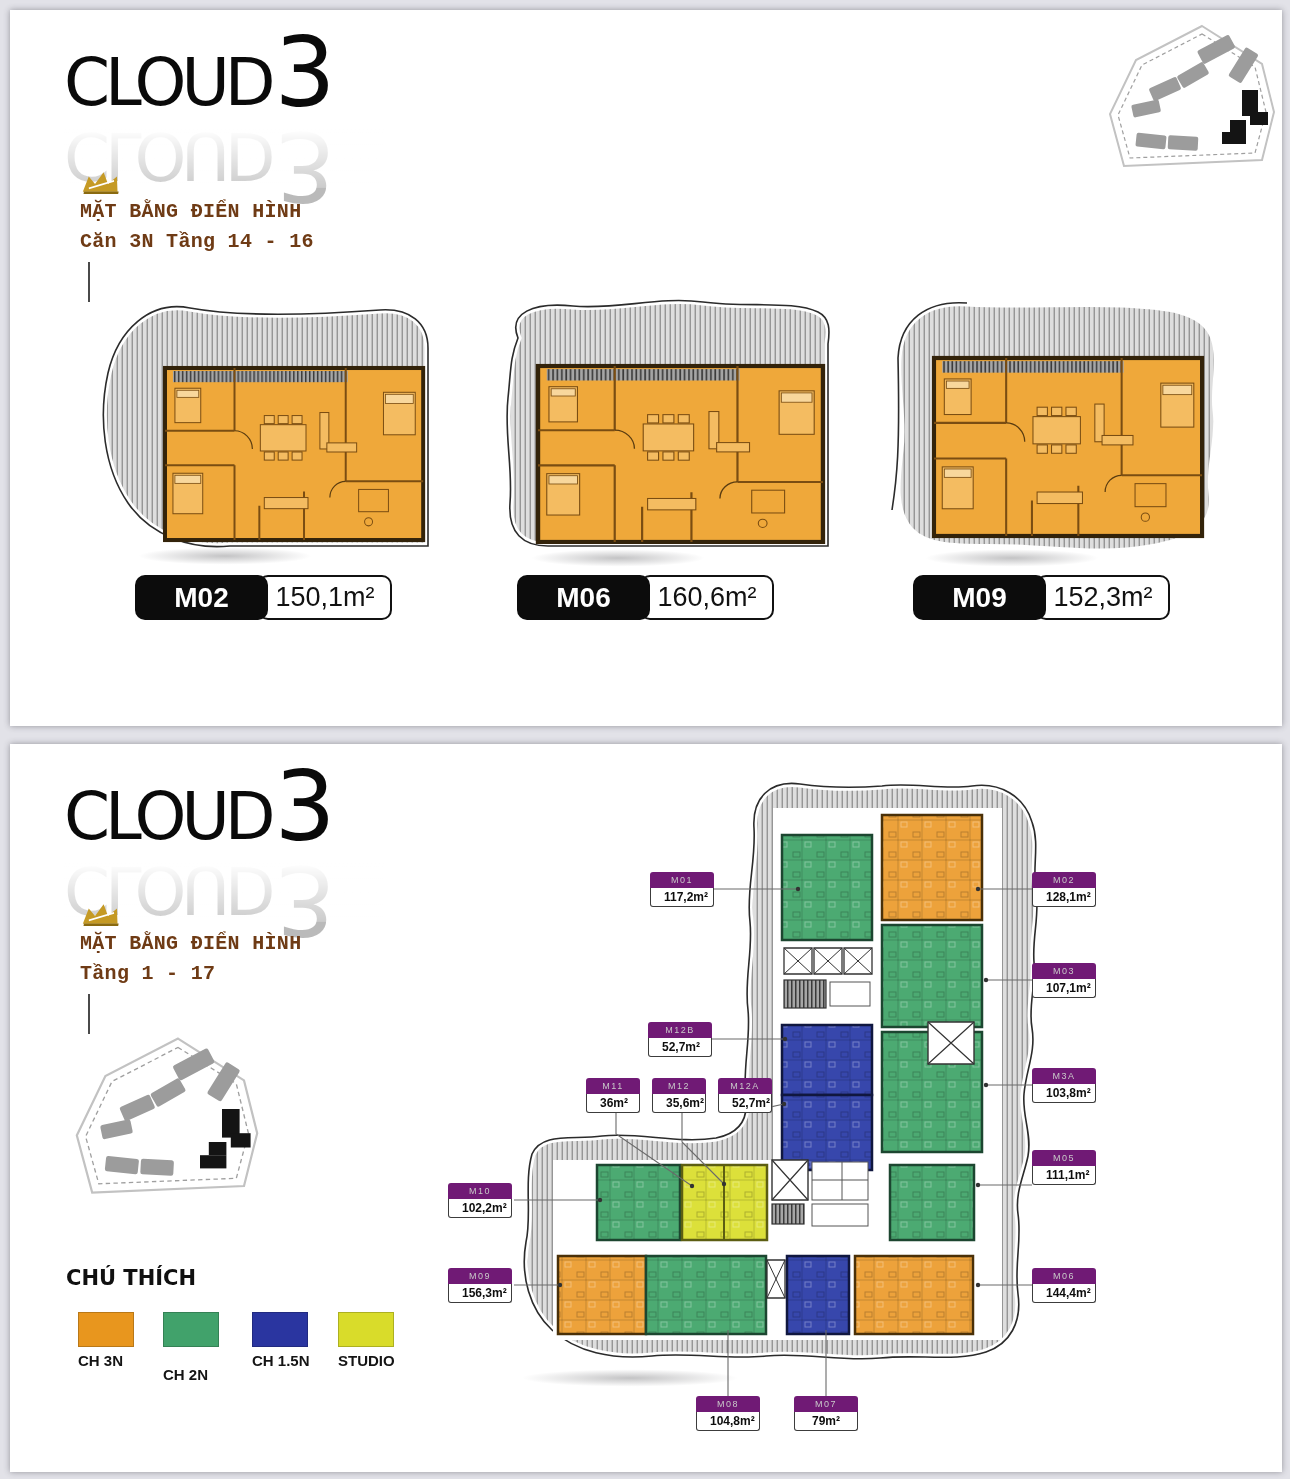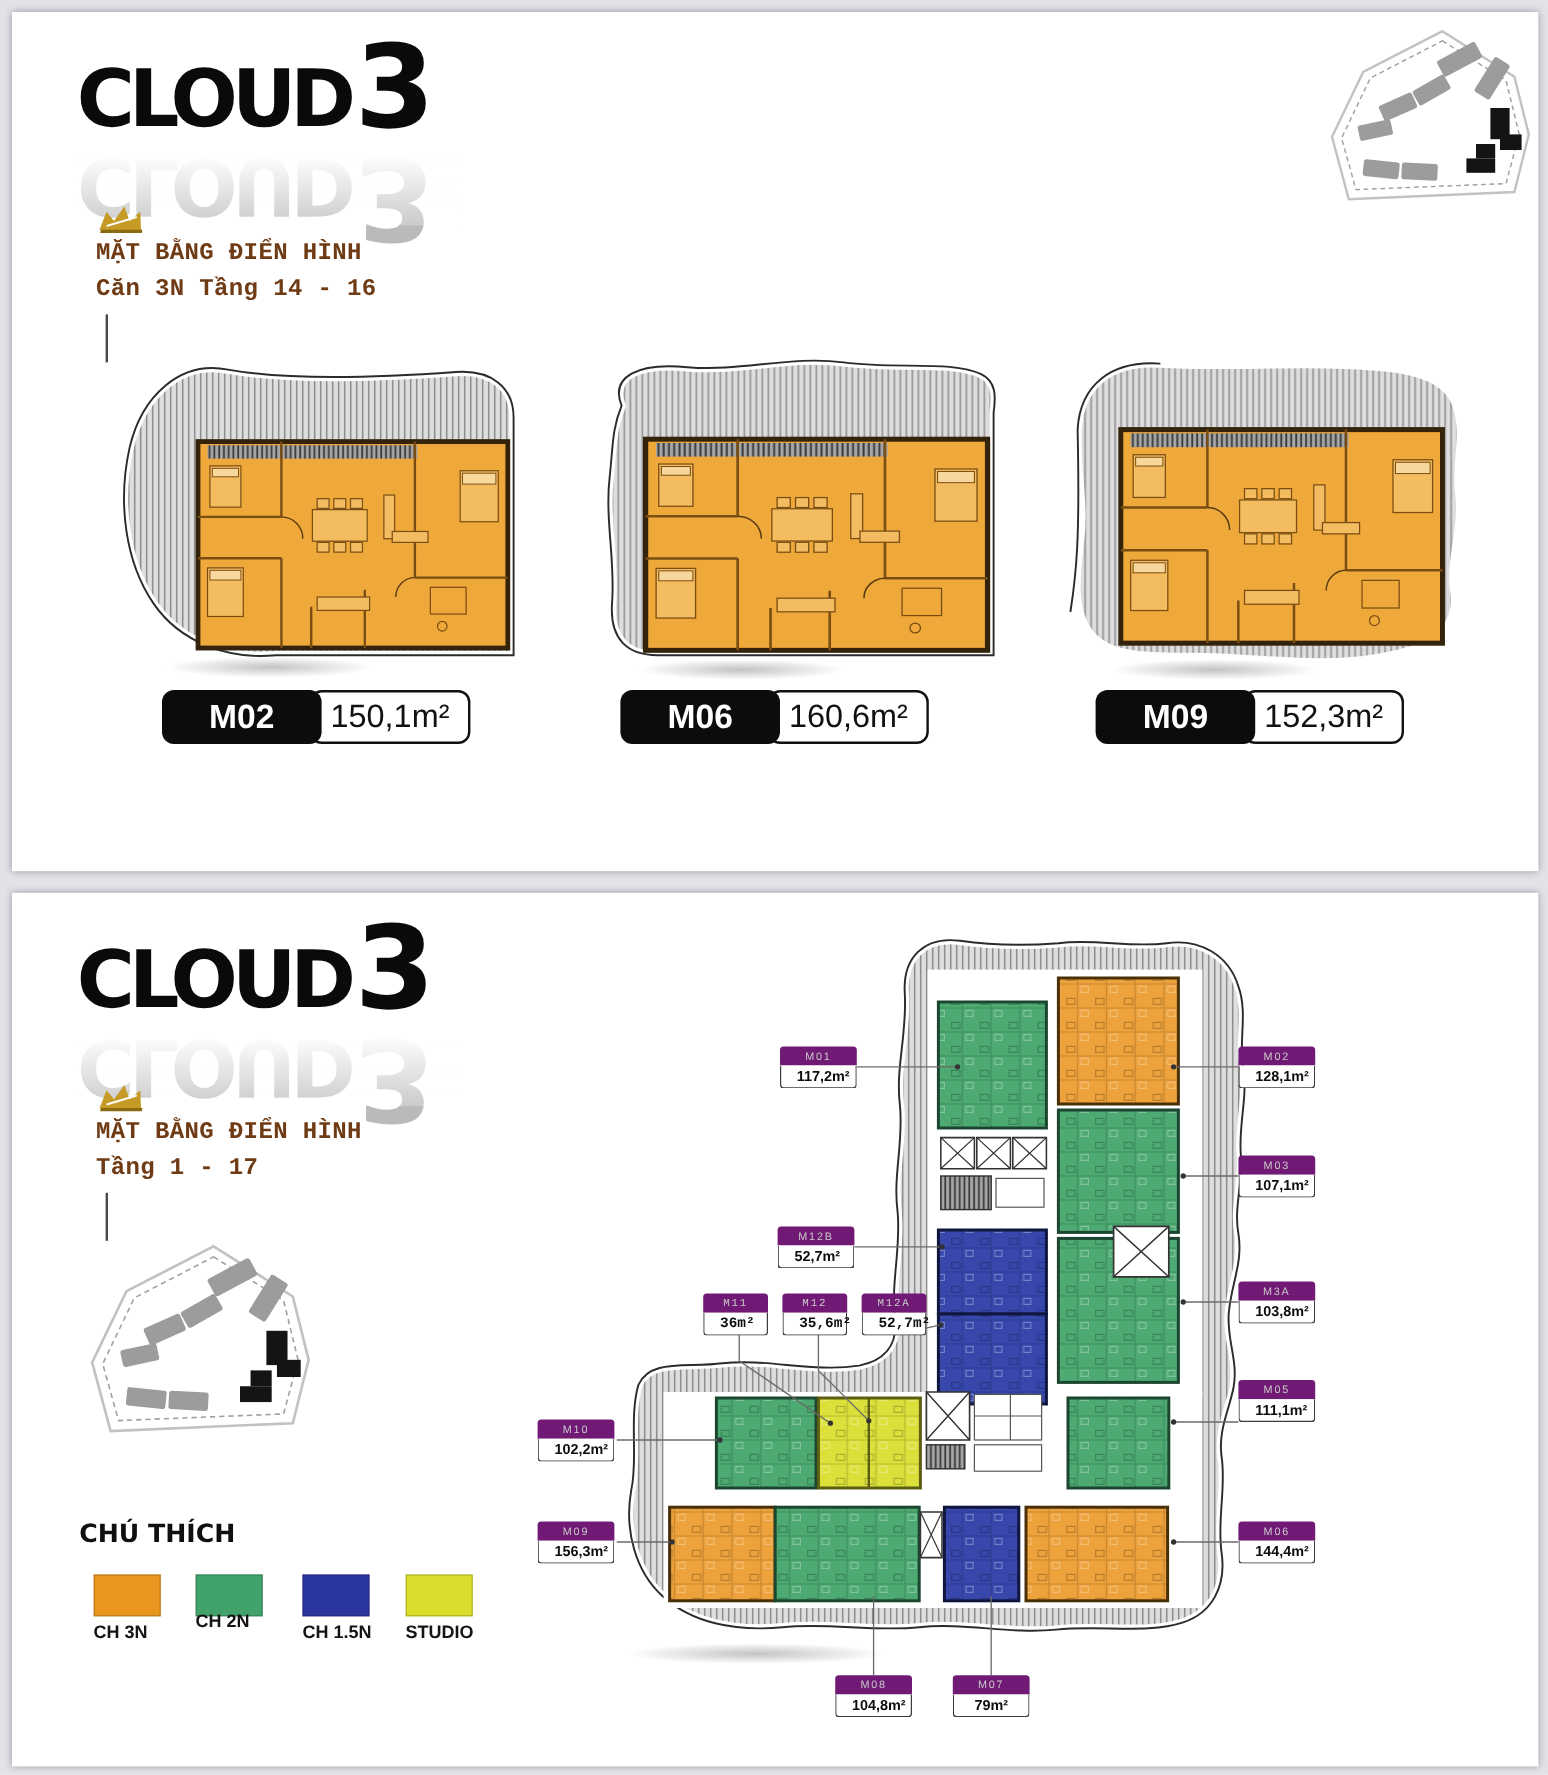--- a/index.html
+++ b/index.html
@@ -5,21 +5,21 @@
   html,body{margin:0;padding:0;}
   .page{position:relative;width:1290px;height:1479px;background:#e2e2e8;overflow:hidden;
         font-family:"Liberation Sans",sans-serif;}
   .panel{position:absolute;left:10px;width:1272px;background:#ffffff;
          box-shadow:0 0 6px rgba(50,50,60,.45);}
   #panel-top{top:10px;height:716px;}
   #panel-bottom{top:744px;height:728px;}
 
   
   .logo{position:absolute;left:54px;top:40px;width:320px;color:#0a0a0a;
-        font-family:"DejaVu Sans",sans-serif;font-weight:bold;line-height:1;}
+        font-family:"DejaVu Sans",sans-serif;font-weight:normal;line-height:1;}
   .logo-row{display:flex;align-items:flex-start;}
   .logo-word{font-size:66px;letter-spacing:-5px;}
   .logo-digit{font-size:96px;line-height:.78;margin-left:4px;position:relative;top:-14px;}
   .logo-reflect{transform:scaleY(-1);opacity:.28;margin-top:-12px;position:relative;}
   .reflect-fade{position:absolute;left:0;top:0;width:100%;height:100%;
         background:linear-gradient(to bottom, rgba(255,255,255,.25), #ffffff 78%);}
 
   .crown{position:absolute;left:72px;width:44px;height:26px;}
   .sec-title{position:absolute;left:70px;color:#6f3b15;font-weight:bold;font-size:20px;
         font-family:Liberation Mono, monospace;letter-spacing:.3px;white-space:nowrap;}
@@ -29,21 +29,21 @@
   .badge{position:absolute;display:flex;align-items:center;}
   .badge .bid{width:133px;height:45px;background:#0c0c0c;border-radius:10px;color:#fff;
         font-size:28px;font-weight:bold;display:flex;align-items:center;justify-content:center;
         position:relative;z-index:2;font-family:"Liberation Sans",sans-serif;}
   .badge .barea{width:130px;height:41px;background:#fff;border:2.5px solid #111;border-radius:10px;
         margin-left:-10px;color:#111;font-size:27px;font-weight:normal;display:flex;align-items:center;
         justify-content:center;z-index:1;}
 
   
   .ulabel{position:absolute;width:64px;text-align:center;line-height:1;z-index:5;}
-  .ulabel.small{width:54px;font-family:Liberation Mono, monospace;}
+  .ulabel.small{width:54px;}
   .ulabel .uid{background:#701a75;color:#c9c9c9;font-size:9px;letter-spacing:1.5px;
         padding:4px 0 3px 0;border-radius:3px 3px 0 0;}
   .ulabel .uarea{background:#ffffff;color:#0d0d0d;font-weight:bold;font-size:12px;
         padding:3px 13px;border:1.5px solid #3c3c3c;border-top:none;border-radius:0 0 3px 3px;}
 
   
   .legend-title{position:absolute;left:56px;font-size:21px;font-weight:bold;color:#101010;
         font-family:"DejaVu Sans",sans-serif;}
   .swatch{position:absolute;width:54px;height:33px;border:1px solid rgba(0,0,0,.2);}
   .swlabel{position:absolute;font-size:15px;font-weight:bold;color:#141414;white-space:nowrap;}
@@ -211,21 +211,21 @@
   <svg style="position:absolute;left:58px;top:288px;width:198px;height:176px" viewBox="0 0 180 160">
         <use href="#minimapg"></use>
       </svg>
 
   <div class="legend-title" style="top:522px">CHÚ THÍCH</div>
   <div class="swatch" style="left: 68px; top: 568px; background: rgb(232, 150, 30);"></div>
   <div class="swatch" style="left: 153px; top: 568px; background: rgb(65, 162, 107);"></div>
   <div class="swatch" style="left: 242px; top: 568px; background: rgb(42, 53, 160);"></div>
   <div class="swatch" style="left: 328px; top: 568px; background: rgb(217, 220, 42);"></div>
   <div class="swlabel" style="left:68px;top:608px">CH 3N</div>
-  <div class="swlabel" style="left:153px;top:599px">CH 2N</div>
+  <div class="swlabel" style="left:153px;top:622px">CH 2N</div>
   <div class="swlabel" style="left:242px;top:608px">CH 1.5N</div>
   <div class="swlabel" style="left:328px;top:608px">STUDIO</div>
 
   <svg style="position:absolute;left:420px;top:26px;width:800px;height:640px" viewBox="0 0 800 640">
     <path d="M370,14 C340,10 322,28 324,58 C326,92 316,120 320,152 C323,182 314,210 318,240 C321,270 312,300 316,330 C318,352 306,364 286,368 C248,374 210,362 172,366 C142,370 112,362 102,384 C94,412 102,446 96,472 C90,506 100,540 122,560 C146,582 182,590 222,586 C260,582 298,590 336,586 C374,582 412,592 450,588 C488,584 526,592 556,582 C580,574 592,552 588,524 C584,496 592,470 588,444 C585,422 594,406 598,386 C602,364 592,346 594,324 C596,300 606,282 602,258 C598,236 606,216 604,192 C602,167 610,144 606,120 C602,98 610,74 602,52 C594,26 570,12 542,16 C512,20 482,12 452,16 C426,18 398,18 370,14 Z" fill="url(#st)"></path>
     <path d="M370,14 C340,10 322,28 324,58 C326,92 316,120 320,152 C323,182 314,210 318,240 C321,270 312,300 316,330 C318,352 306,364 286,368 C248,374 210,362 172,366 C142,370 112,362 102,384 C94,412 102,446 96,472 C90,506 100,540 122,560 C146,582 182,590 222,586 C260,582 298,590 336,586 C374,582 412,592 450,588 C488,584 526,592 556,582 C580,574 592,552 588,524 C584,496 592,470 588,444 C585,422 594,406 598,386 C602,364 592,346 594,324 C596,300 606,282 602,258 C598,236 606,216 604,192 C602,167 610,144 606,120 C602,98 610,74 602,52 C594,26 570,12 542,16 C512,20 482,12 452,16 C426,18 398,18 370,14 Z" fill="none" stroke="#ffffff" stroke-width="7"></path>
     <path d="M370,14 C340,10 322,28 324,58 C326,92 316,120 320,152 C323,182 314,210 318,240 C321,270 312,300 316,330 C318,352 306,364 286,368 C248,374 210,362 172,366 C142,370 112,362 102,384 C94,412 102,446 96,472 C90,506 100,540 122,560 C146,582 182,590 222,586 C260,582 298,590 336,586 C374,582 412,592 450,588 C488,584 526,592 556,582 C580,574 592,552 588,524 C584,496 592,470 588,444 C585,422 594,406 598,386 C602,364 592,346 594,324 C596,300 606,282 602,258 C598,236 606,216 604,192 C602,167 610,144 606,120 C602,98 610,74 602,52 C594,26 570,12 542,16 C512,20 482,12 452,16 C426,18 398,18 370,14 Z" fill="none" stroke="#2b2b2b" stroke-width="1.6"></path>
     <rect x="343" y="38" width="229" height="357" fill="#ffffff"></rect>
     <rect x="123" y="390" width="449" height="180" fill="#ffffff"></rect>
 

